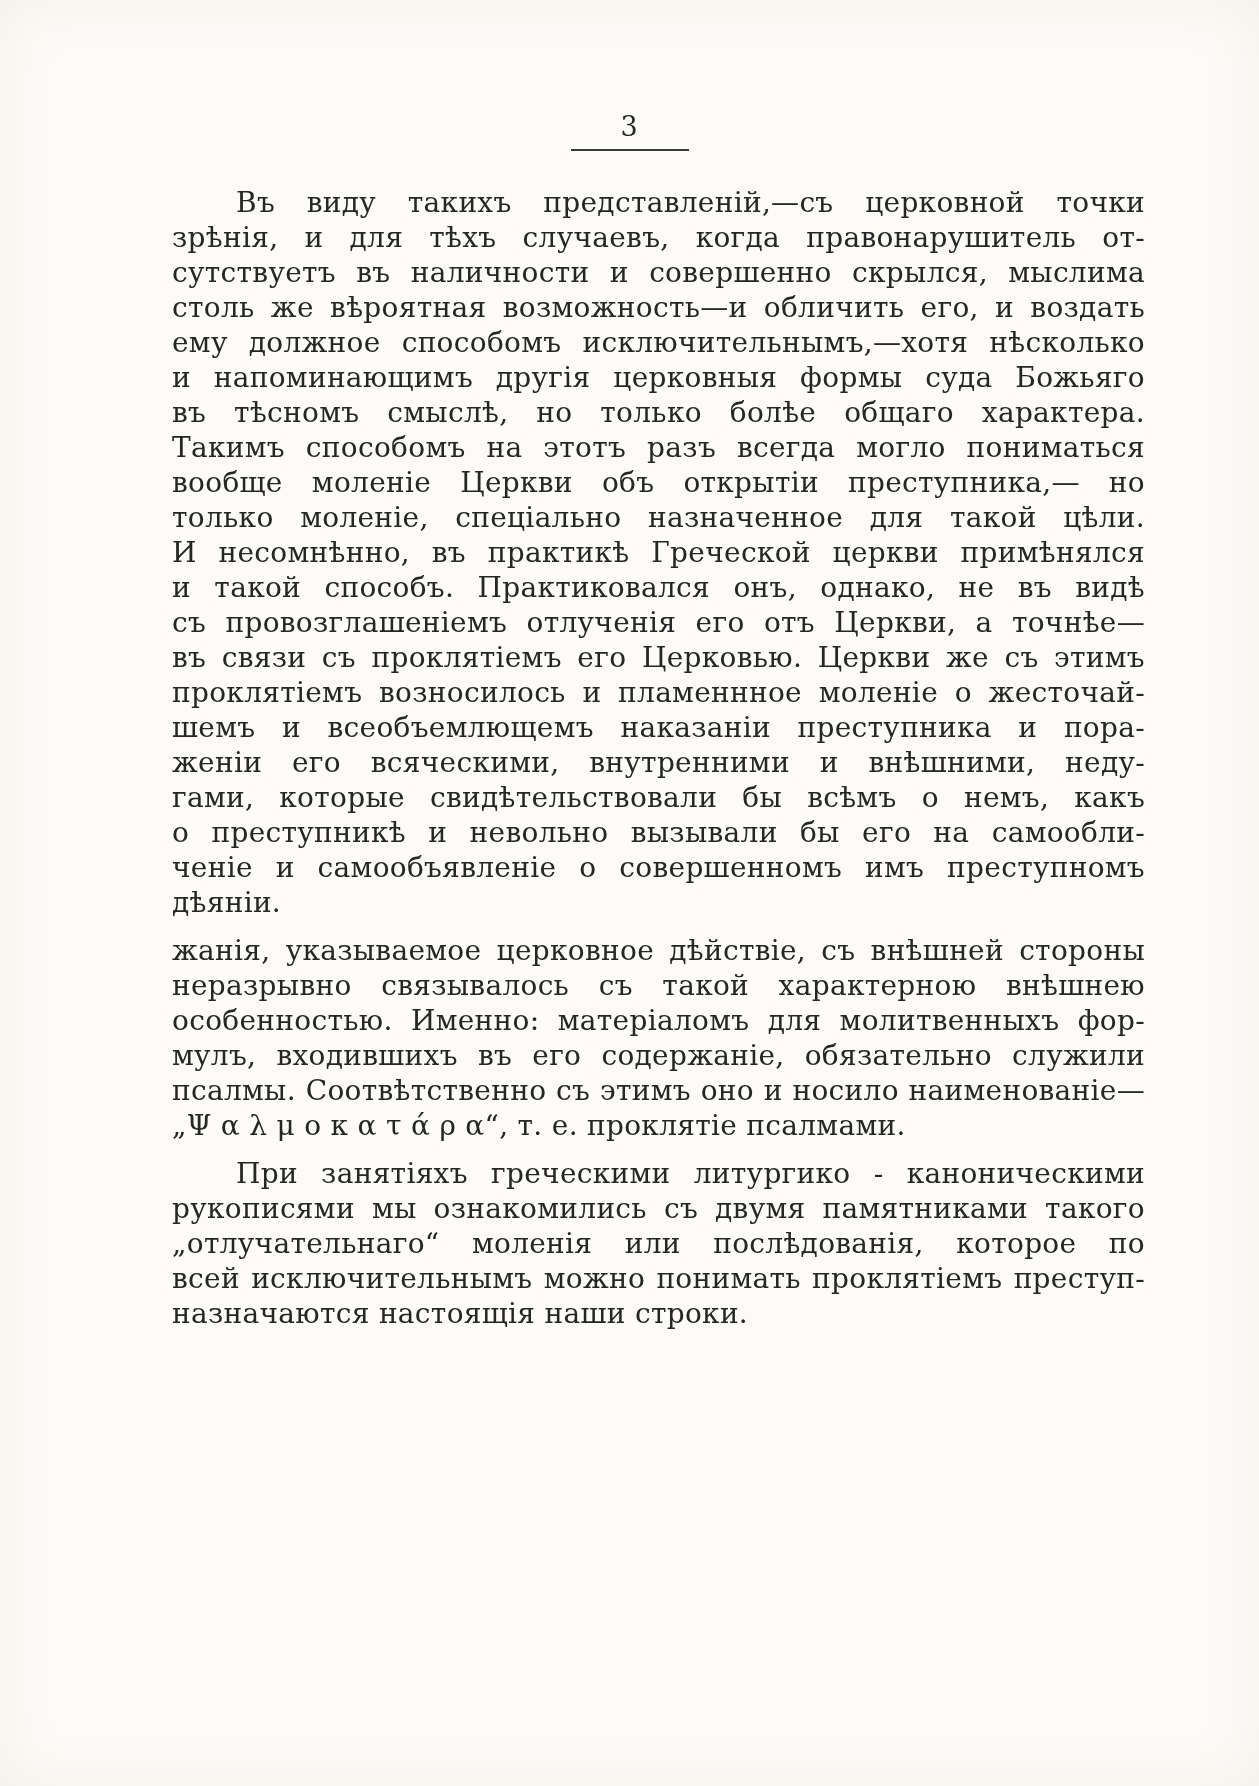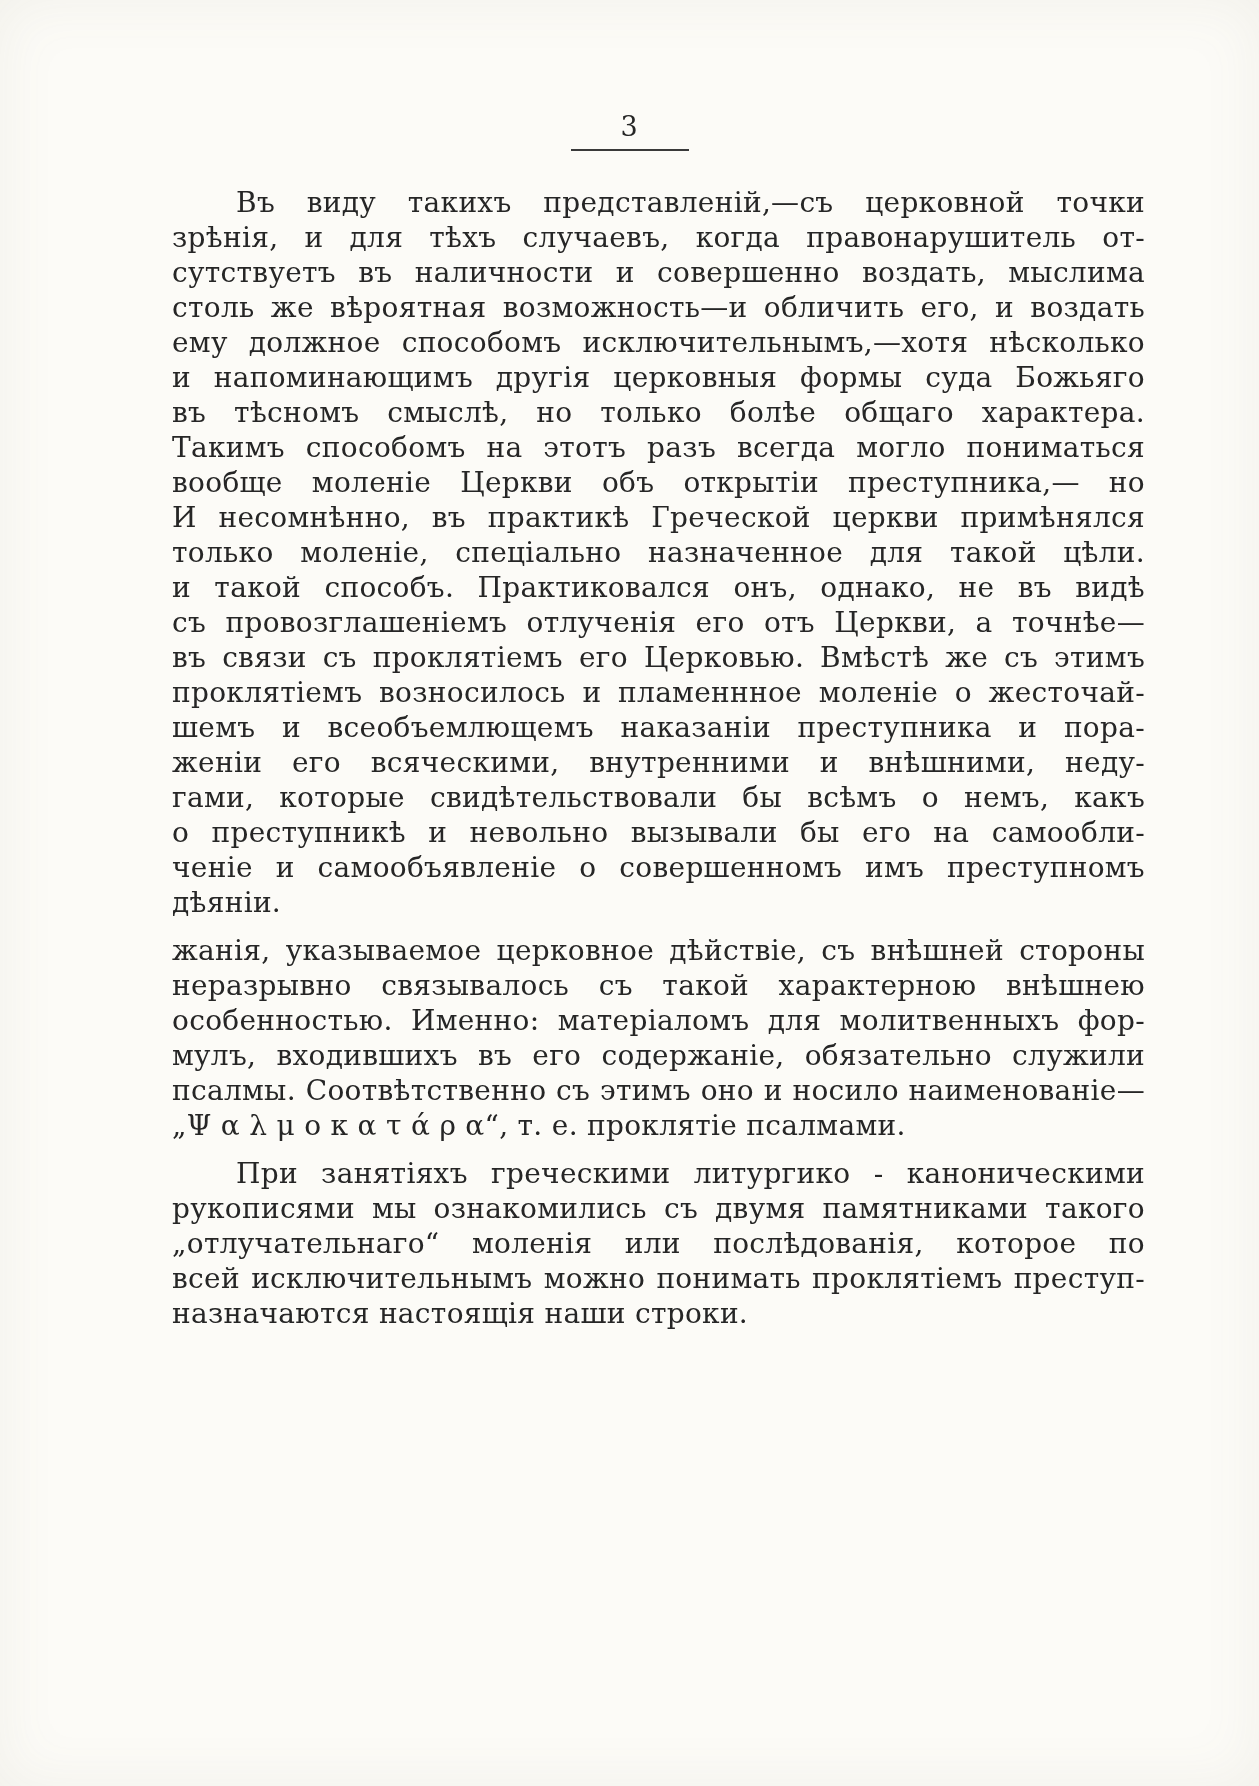--- a/index.html
+++ b/index.html
@@ -64,32 +64,32 @@
 
 <div class="page">
   <header class="page-header">
     <div class="page-number">3</div>
     <div class="header-rule"></div>
   </header>
   <main class="text-block">
       <p class="para">
         <span class="line first">Въ виду такихъ представленій,—съ церковной точки</span>
         <span class="line">зрѣнія, и для тѣхъ случаевъ, когда правонарушитель от-</span>
-        <span class="line">сутствуетъ въ наличности и совершенно воздать, мыслима</span>
+        <span class="line">сутствуетъ въ наличности и совершенно скрылся, мыслима</span>
         <span class="line">столь же вѣроятная возможность—и обличить его, и воздать</span>
         <span class="line">ему должное способомъ исключительнымъ,—хотя нѣсколько</span>
         <span class="line">и напоминающимъ другія церковныя формы суда Божьяго</span>
         <span class="line">въ тѣсномъ смыслѣ, но только болѣе общаго характера.</span>
         <span class="line">Такимъ способомъ на этотъ разъ всегда могло пониматься</span>
         <span class="line">вообще моленіе Церкви объ открытіи преступника,— но</span>
+        <span class="line">только моленіе, спеціально назначенное для такой цѣли.</span>
         <span class="line">И несомнѣнно, въ практикѣ Греческой церкви примѣнялся</span>
-        <span class="line">только моленіе, спеціально назначенное для такой цѣли.</span>
         <span class="line">и такой способъ. Практиковался онъ, однако, не въ видѣ</span>
         <span class="line">съ провозглашеніемъ отлученія его отъ Церкви, а точнѣе—</span>
-        <span class="line">въ связи съ проклятіемъ его Церковью. Вмѣстѣ же съ этимъ</span>
+        <span class="line">въ связи съ проклятіемъ его Церковью. Церкви же съ этимъ</span>
         <span class="line">проклятіемъ возносилось и пламеннное моленіе о жесточай-</span>
         <span class="line">шемъ и всеобъемлющемъ наказаніи преступника и пора-</span>
         <span class="line">женіи его всяческими, внутренними и внѣшними, неду-</span>
         <span class="line">гами, которые свидѣтельствовали бы всѣмъ о немъ, какъ</span>
         <span class="line">о преступникѣ и невольно вызывали бы его на самообли-</span>
         <span class="line">ченіе и самообъявленіе о совершенномъ имъ преступномъ</span>
         <span class="line last">дѣяніи.</span>
       </p>
       <p class="para">
         <span class="line">жанія, указываемое церковное дѣйствіе, съ внѣшней стороны</span>

